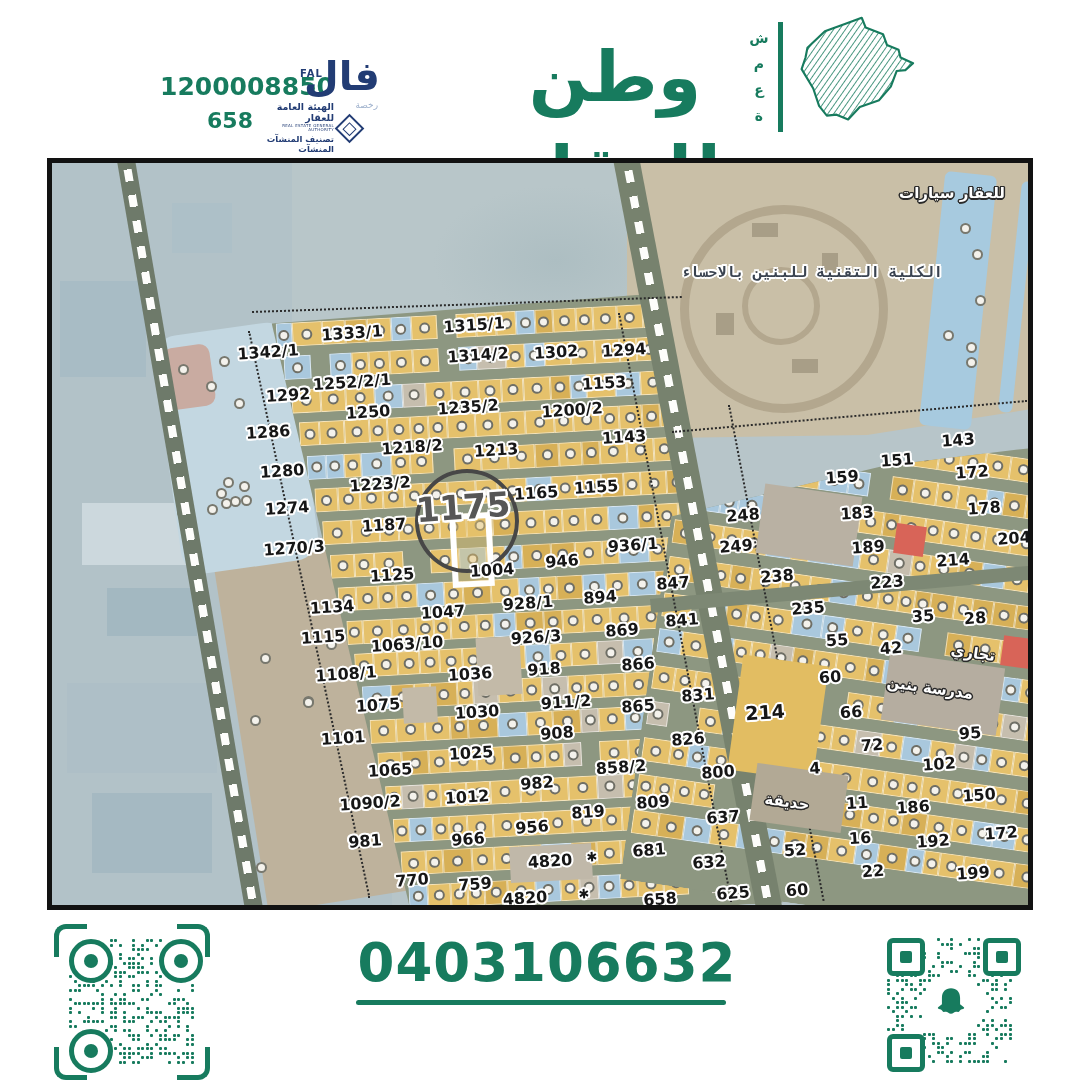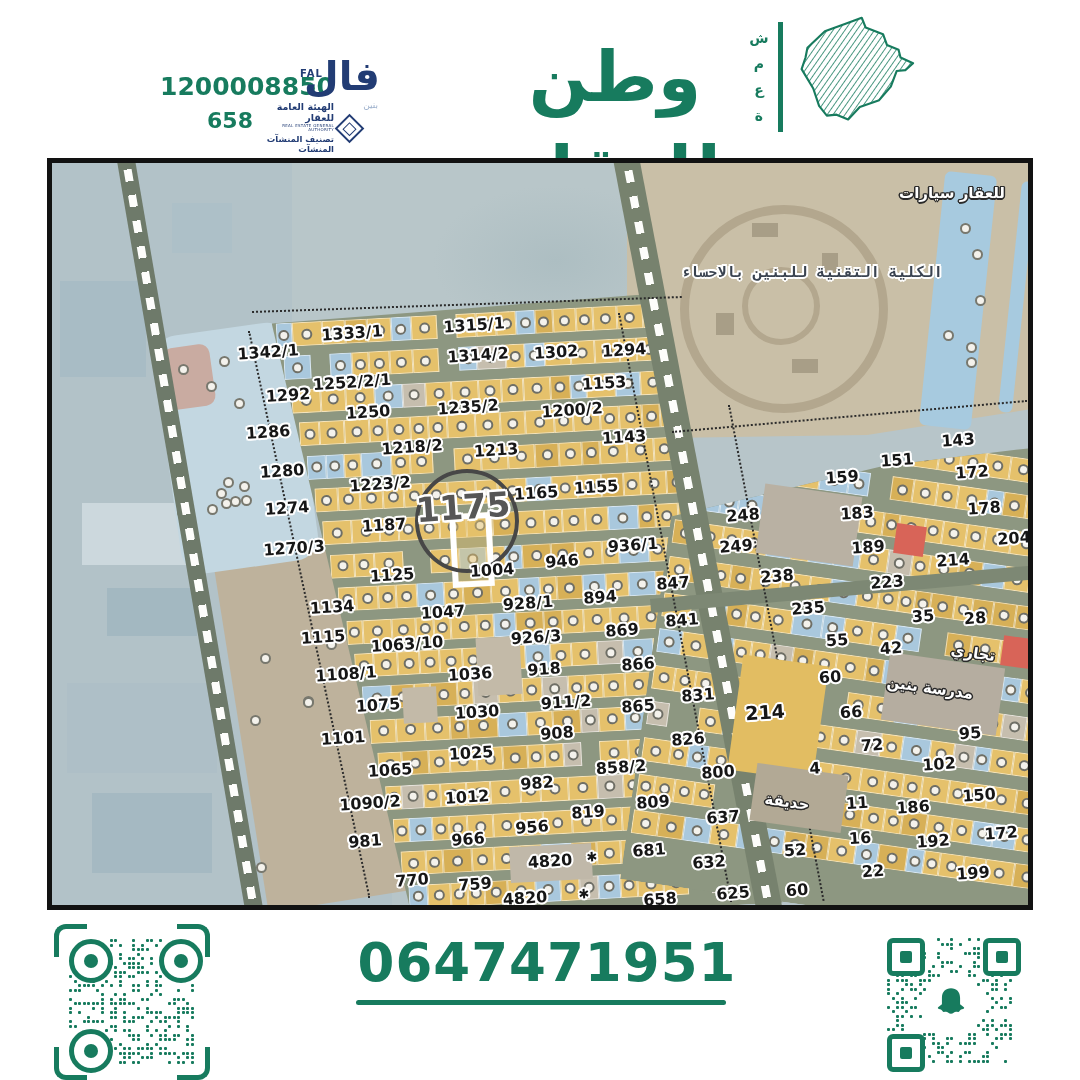--- a/index.html
+++ b/index.html
@@ -123,21 +123,21 @@
 
 <div class="canvas">
 
   <div>
     <div class="hdr-adnum">1200008850</div>
     <div class="hdr-adnum2">658</div>
 
     <div class="fal">
       <span class="fal-en">FAL</span>
       <span class="fal-ar">فال</span>
-      <span class="fal-sub">بنين</span>
+      <span class="fal-sub">رخصة</span>
     </div>
 
     <div class="authority">
       <div class="auth-lines">
         <div class="auth-l1">الهيئة العامة للعقار</div>
         <div class="auth-l2">REAL ESTATE GENERAL AUTHORITY</div>
         <div class="auth-l3">تصنيف المنشآت المنشآت</div>
       </div>
       <span class="diamond">
           <i></i>
@@ -2165,21 +2165,21 @@
       <span class="qmod" style="left: 124.5px; top: 133.5px; width: 3.4px; height: 3.4px;"></span>
       <span class="qmod" style="left: 133.5px; top: 133.5px; width: 3.4px; height: 3.4px;"></span>
     </div>
 
   <div class="contact">
     <svg width="54" height="54" viewBox="0 0 48 48">
       <circle cx="24" cy="23" r="18.5" fill="none" stroke="#177B5E" stroke-width="3.4"></circle>
       <path d="M12.5 41.5 L14.5 33.5 C16.2 35.6 18.2 37 20.5 37.9 Z" fill="#177B5E" stroke="#177B5E" stroke-width="2"></path>
       <path d="M17.5 14.5 c-1.9 1.1-2.7 3.2-2 5.5 1.6 4.8 5.4 8.6 10.2 10.2 2.3.7 4.4-.1 5.5-2 l.6-1.1 c.4-.9.1-1.9-.8-2.4 l-3.1-1.7 c-.8-.4-1.7-.2-2.2.4 l-.9 1.1 c-2.1-1.1-3.8-2.8-4.9-4.9 l1.1-.9 c.6-.5.8-1.4.4-2.2 l-1.7-3.1 c-.5-.9-1.5-1.2-2.2-.9z" fill="#177B5E"></path>
     </svg>
-    <span class="phone">0647471951</span>
+    <span class="phone">0403106632</span>
   </div>
   <div class="fdivider"></div>
 
   <div class="qr qr-right" id="qrRight">
     <span class="finder-s" style="left:12px;top:12px;">
         <i></i>
       </span>
     <span class="finder-s" style="left:108px;top:12px;">
         <i></i>
       </span>

